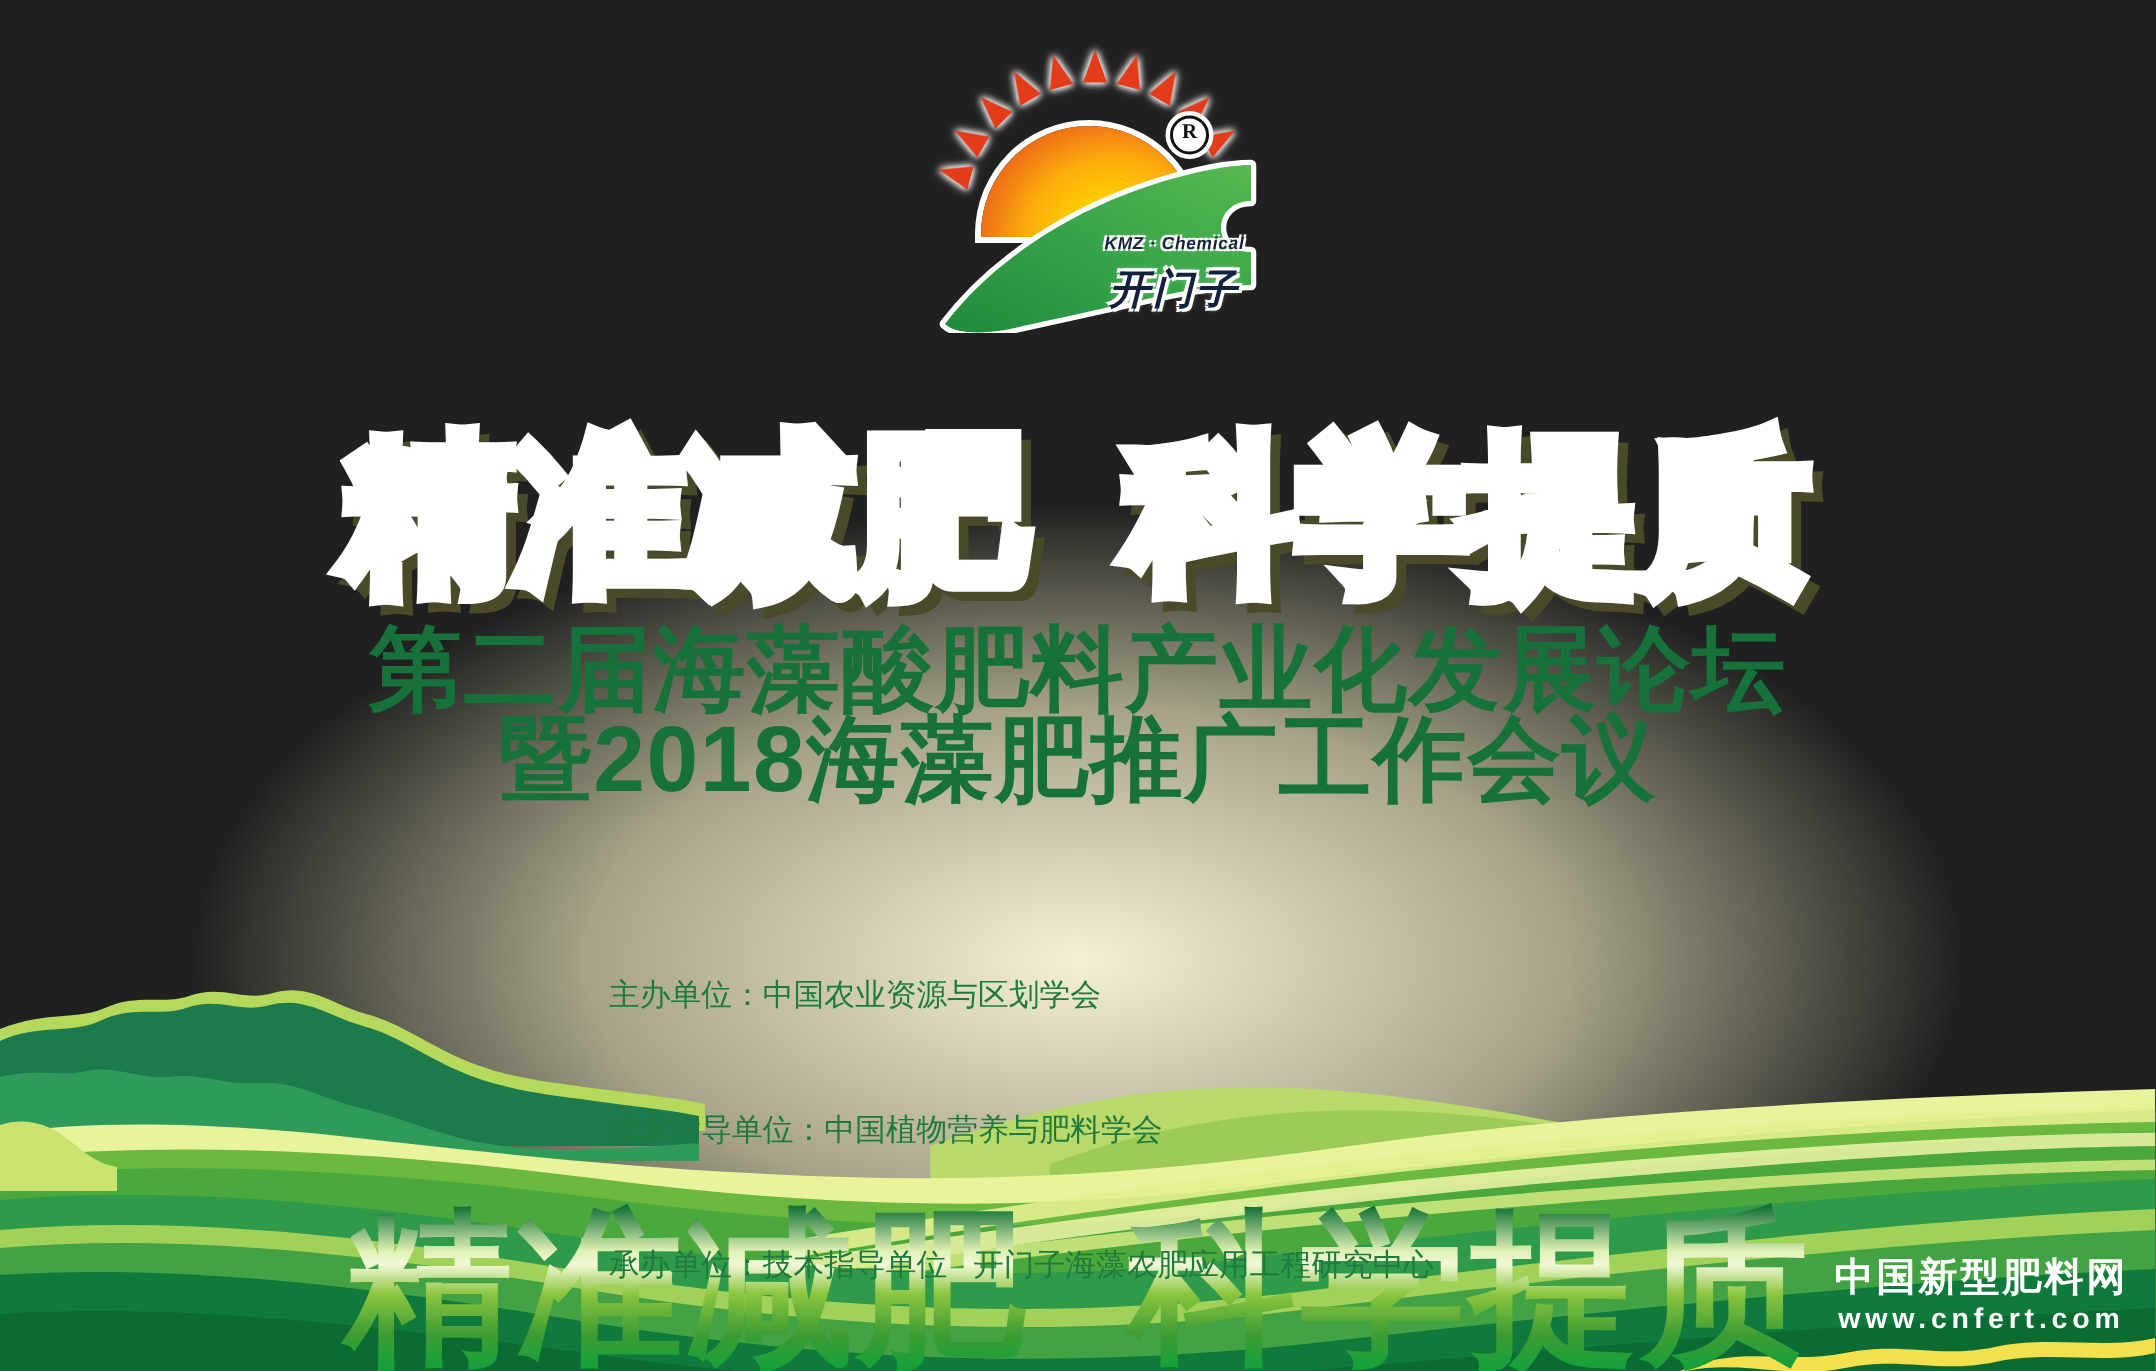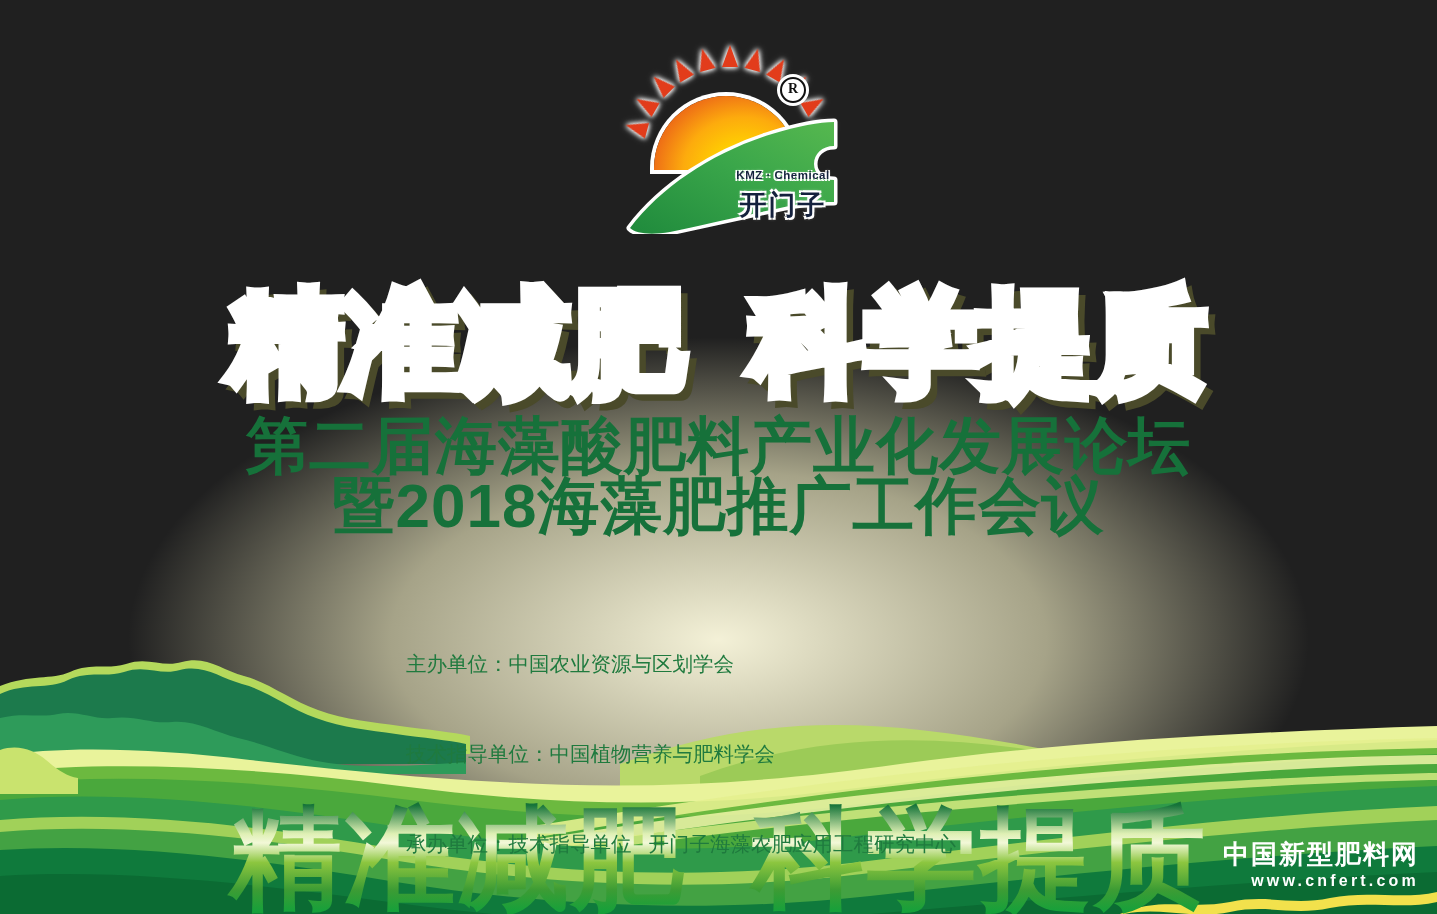--- a/index.html
+++ b/index.html
@@ -20,21 +20,21 @@
   #bg1{
     position:absolute;inset:0;
     background:linear-gradient(180deg,#fcd43d 0%,#fcd63f 16%,#fbdb52 32%,#fbe274 46%,#fbe888 56%,#fcefab 70%,#fdf3bb 80%,#fcefa6 90%,#fbeركة 100%);
   }
   #bg2{
     position:absolute;inset:0;
     background:radial-gradient(ellipse 820px 420px at 50% 70%, rgba(255,252,225,0.95) 0%, rgba(255,250,205,0.6) 40%, rgba(255,245,180,0.0) 72%);
   }
 
   
-  #logo{position:absolute;left:610px;top:58px;width:240px;height:190px;}
+  #logo{position:absolute;left:610px;top:46px;width:240px;height:190px;font-style:italic;}
   .ray{
     position:absolute;left:50%;top:50%;
     width:0;height:0;
     border-left:8px solid transparent;
     border-right:8px solid transparent;
     border-bottom:22px solid #e23c1b;
     transform-origin:50% 108px;
     filter:drop-shadow(0 0 2.5px #fff) drop-shadow(0 0 2.5px #fff);
   }
   #sun{
@@ -105,26 +105,26 @@
     font-family:"Liberation Sans","DejaVu Sans",sans-serif;
     white-space:pre;
   }
   #bodytext div{height:30px;}
 
   
   #land{position:absolute;left:0;bottom:0;width:1437px;height:300px;}
 
   
   #watermark{
-    position:absolute;right:18px;bottom:24px;text-align:right;color:#fff;
+    position:absolute;right:18px;bottom:24px;text-align:center;color:#fff;
     line-height:1.12;
   }
   #wm-cn{font-size:26px;font-weight:bold;letter-spacing:2px;
          font-family:"Liberation Sans","DejaVu Sans",sans-serif;}
-  #wm-url{font-size:16px;font-weight:bold;letter-spacing:3.2px;margin-top:3px;
+  #wm-url{font-size:19px;font-weight:bold;letter-spacing:3.2px;margin-top:3px;
          font-family:"Liberation Sans","DejaVu Sans",sans-serif;}
 </style>
 </head>
 <body>
 
 <div id="banner">
 
   <div id="bg1"></div>
   <div id="bg2"></div>
 

